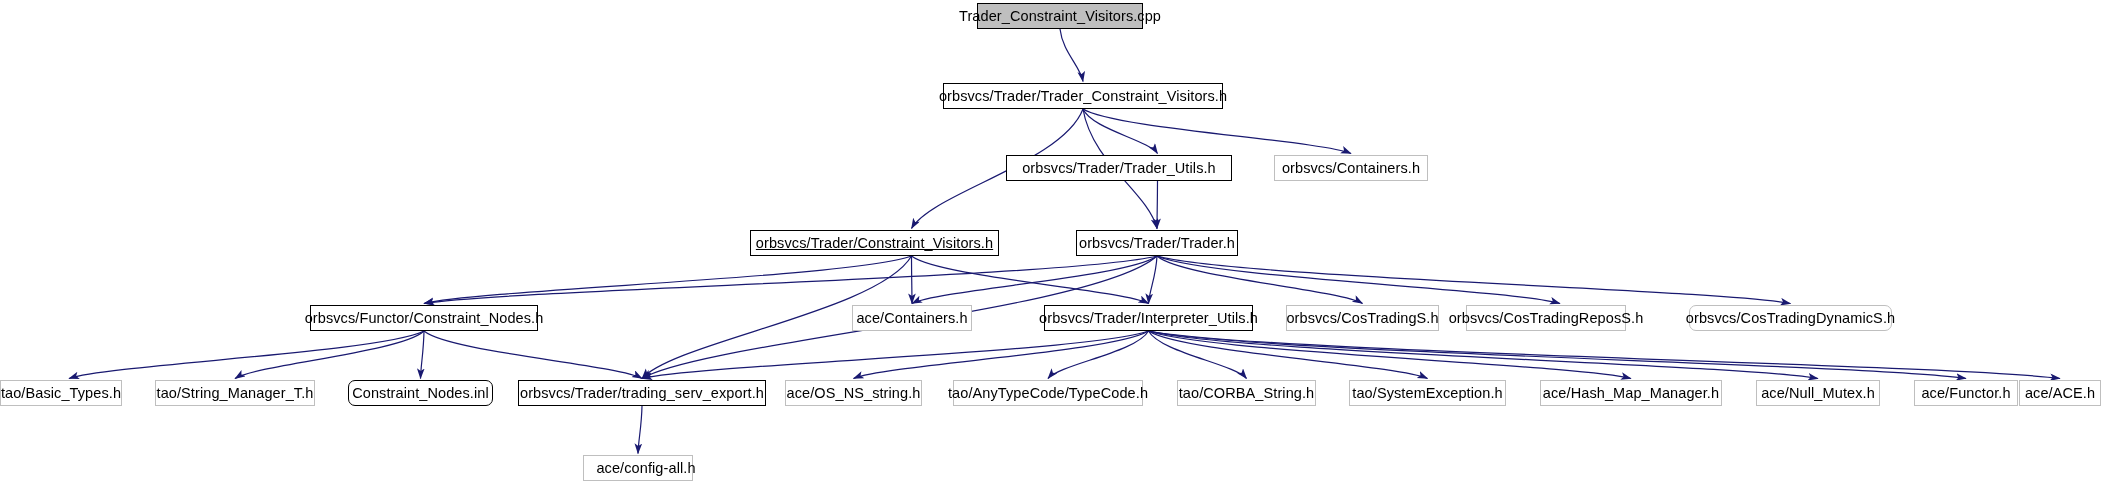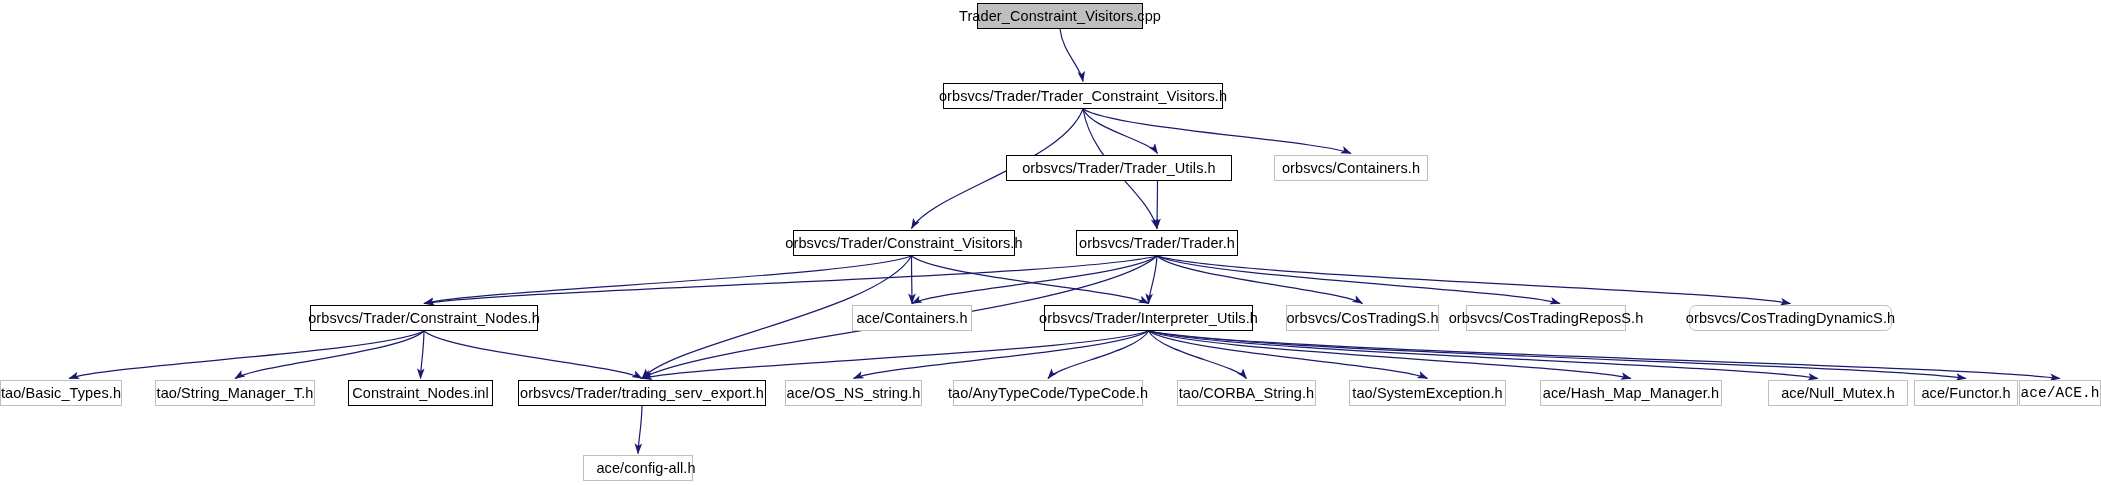--- a/index.html
+++ b/index.html
@@ -101,28 +101,28 @@
       </div>
       <div class="node strong" style="left: 943px; top: 83px; width: 280px;">
         <span class="node-label">orbsvcs/Trader/Trader_Constraint_Visitors.h</span>
       </div>
       <div class="node strong" style="left: 1006px; top: 155px; width: 226px;">
         <span class="node-label">orbsvcs/Trader/Trader_Utils.h</span>
       </div>
       <div class="node" style="left: 1274px; top: 155px; width: 154px;">
         <span class="node-label">orbsvcs/Containers.h</span>
       </div>
-      <div class="node strong" style="left: 793px; top: 230px; width: 222px;">
+      <div class="node strong" style="left: 750px; top: 230px; width: 249px; text-decoration: underline;">
         <span class="node-label">orbsvcs/Trader/Constraint_Visitors.h</span>
       </div>
       <div class="node strong" style="left: 1076px; top: 230px; width: 162px;">
         <span class="node-label">orbsvcs/Trader/Trader.h</span>
       </div>
       <div class="node strong" style="left: 310px; top: 305px; width: 228px;">
-        <span class="node-label">orbsvcs/Trader/Constraint_Nodes.h</span>
+        <span class="node-label">orbsvcs/Functor/Constraint_Nodes.h</span>
       </div>
       <div class="node" style="left: 852px; top: 305px; width: 120px;">
         <span class="node-label">ace/Containers.h</span>
       </div>
       <div class="node strong" style="left: 1044px; top: 305px; width: 209px; align-items: center;">
         <span class="node-label">orbsvcs/Trader/Interpreter_Utils.h</span>
       </div>
       <div class="node" style="left: 1286px; top: 305px; width: 153px;">
         <span class="node-label">orbsvcs/CosTradingS.h</span>
       </div>
@@ -131,47 +131,47 @@
       </div>
       <div class="node" style="left: 1689px; top: 305px; width: 203px; border-radius: 7px;">
         <span class="node-label">orbsvcs/CosTradingDynamicS.h</span>
       </div>
       <div class="node" style="left: 0; top: 380px; width: 122px;">
         <span class="node-label">tao/Basic_Types.h</span>
       </div>
       <div class="node" style="left: 155px; top: 380px; width: 160px;">
         <span class="node-label">tao/String_Manager_T.h</span>
       </div>
-      <div class="node strong" style="left: 348px; top: 380px; width: 145px;">
+      <div class="node strong" style="left: 348px; top: 380px; width: 145px; border-radius: 7px;">
         <span class="node-label">Constraint_Nodes.inl</span>
       </div>
       <div class="node strong" style="left: 518px; top: 380px; width: 248px;">
         <span class="node-label">orbsvcs/Trader/trading_serv_export.h</span>
       </div>
       <div class="node" style="left: 785px; top: 380px; width: 137px;">
         <span class="node-label">ace/OS_NS_string.h</span>
       </div>
       <div class="node" style="left: 953px; top: 380px; width: 190px;">
         <span class="node-label">tao/AnyTypeCode/TypeCode.h</span>
       </div>
       <div class="node" style="left: 1177px; top: 380px; width: 139px;">
         <span class="node-label">tao/CORBA_String.h</span>
       </div>
       <div class="node" style="left: 1349px; top: 380px; width: 157px;">
         <span class="node-label">tao/SystemException.h</span>
       </div>
       <div class="node" style="left: 1540px; top: 380px; width: 182px;">
         <span class="node-label">ace/Hash_Map_Manager.h</span>
       </div>
-      <div class="node" style="left: 1756px; top: 380px; width: 140px; margin-left: 12px;">
+      <div class="node" style="left: 1756px; top: 380px; width: 124px;">
         <span class="node-label">ace/Null_Mutex.h</span>
       </div>
       <div class="node" style="left: 1914px; top: 380px; width: 104px;">
         <span class="node-label">ace/Functor.h</span>
       </div>
-      <div class="node" style="left: 2019px; top: 380px; width: 82px; font-family: Liberation Mono, monospace;">
+      <div class="node" style="left: 2019px; top: 380px; width: 82px;">
         <span class="node-label">ace/ACE.h</span>
       </div>
       <div class="node" style="left: 583px; top: 455px; width: 110px; padding-left: 16px;">
         <span class="node-label">ace/config-all.h</span>
       </div>
     </div>
 </div>
 
 </body></html>

